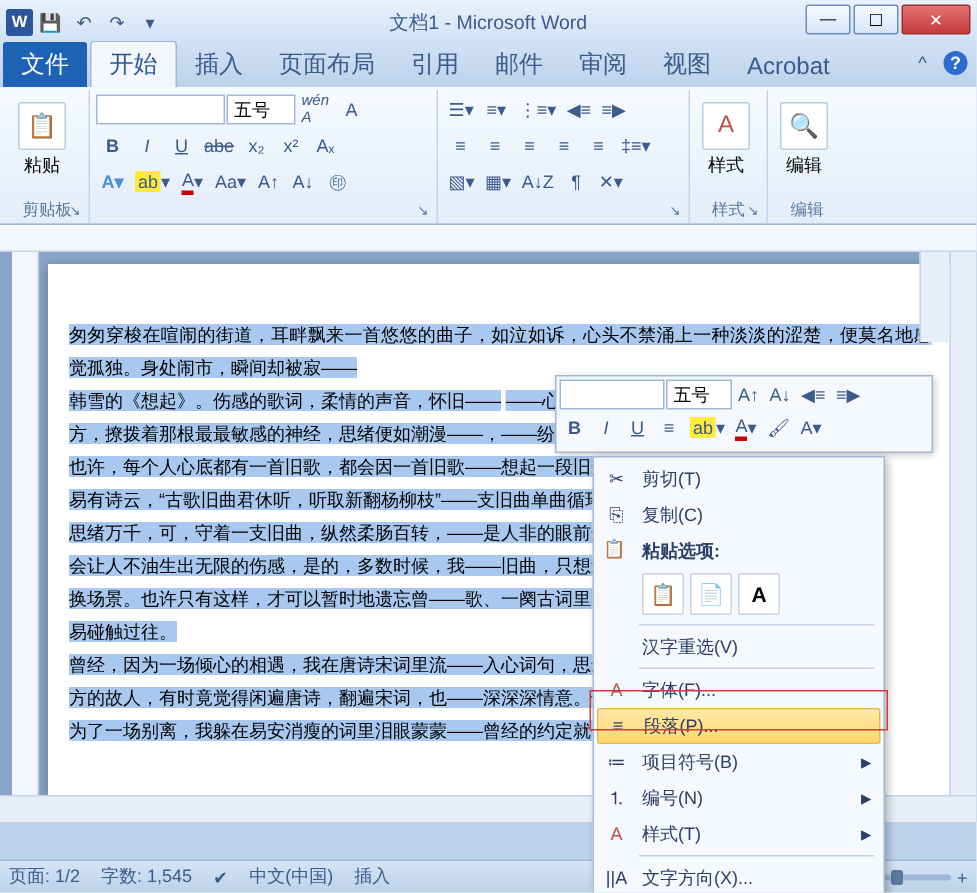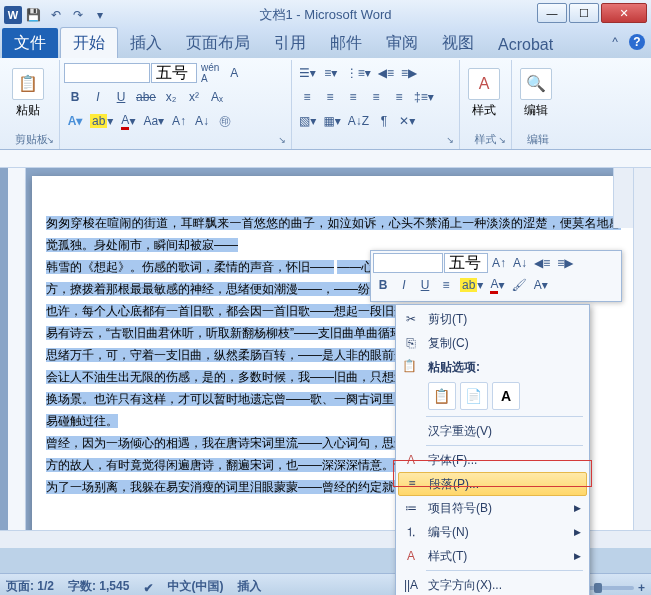--- a/index.html
+++ b/index.html
@@ -20,32 +20,32 @@
 .ribbon-right span{width:16px;height:16px;display:flex;align-items:center;justify-content:center;}
 .help{background:#2b6cd1;color:#fff;border-radius:50%;font-weight:bold;}
 .ribbon{height:92px;background:linear-gradient(#f5faff,#e3edf9);border-bottom:1px solid #9fb8d9;display:flex;padding:2px 4px 0;}
 .group{border-right:1px solid #c3d4ea;display:flex;flex-direction:column;justify-content:space-between;padding:2px 4px 0;position:relative;}
 .group-label{text-align:center;font-size:11px;color:#5a789e;padding:2px 0;}
 .group-body{display:flex;gap:2px;flex:1;}
 .gbtn{min-width:22px;height:22px;display:flex;align-items:center;justify-content:center;color:#3b5b8c;border:1px solid transparent;border-radius:2px;padding:0 2px;}
 .bigbtn{width:40px;height:62px;display:flex;flex-direction:column;align-items:center;justify-content:center;gap:2px;padding:2px;}
 .bigbtn .ico{width:32px;height:32px;background:#fff;border:1px solid #b8cce0;border-radius:2px;display:flex;align-items:center;justify-content:center;font-size:16px;}
 .fontrow{display:flex;gap:1px;align-items:center;}
-.combo{height:20px;border:1px solid #9fb8d9;background:#fff;display:flex;align-items:center;padding:0 4px;font-size:16px;}
+.combo{height:20px;border:1px solid #9fb8d9;background:#fff;display:flex;align-items:center;padding:0 4px;font-size:12px;}
 .launcher{position:absolute;right:2px;bottom:2px;width:14px;height:14px;font-size:9px;color:#5a789e;display:flex;align-items:center;justify-content:center;}
 .ruler{height:18px;background:#f3f7fc;border-bottom:1px solid #c3d4ea;position:relative;}
 .doc-area{position:relative;height:380px;background:#8aa5c7;padding:8px 16px 0 32px;overflow:hidden;}
 .vruler{position:absolute;left:8px;top:0;width:18px;height:100%;background:#f3f7fc;border-right:1px solid #c3d4ea;}
 .page{background:#fff;box-shadow:0 2px 8px rgba(0,0,0,0.3);padding:36px 14px 10px 14px;min-height:500px;position:relative;}
 .doctext{font-size:13px;line-height:22px;color:#000;font-family:"SimSun","Microsoft YaHei";text-align:justify;}
 .doctext span.sel{background:#a8c8ef;}
 .scroll-v{position:absolute;right:0;top:0;width:18px;height:100%;background:#e8eef7;border-left:1px solid #c3d4ea;}
 .scroll-h{position:absolute;left:0;bottom:0;height:18px;width:100%;background:#e8eef7;border-top:1px solid #c3d4ea;}
 .sidepane{position:absolute;right:18px;top:0;width:20px;height:60px;background:#e8eef7;border-left:1px solid #c3d4ea;}
-.statusbar{height:22px;background:linear-gradient(#d5e4f5,#bcd2e8);display:flex;align-items:flex-end;padding:0 6px;gap:14px;color:#3b5b8c;font-size:11px;border-top:1px solid #9fb8d9;position:absolute;bottom:0;width:100%;font-weight:bold;}
+.statusbar{height:22px;background:linear-gradient(#d5e4f5,#bcd2e8);display:flex;align-items:center;padding:0 6px;gap:14px;color:#3b5b8c;font-size:11px;border-top:1px solid #9fb8d9;position:absolute;bottom:0;width:100%;}
 .statusbar .zoom{margin-left:auto;display:flex;align-items:center;gap:4px;}
 .zslider{width:80px;height:4px;background:#9fb8d9;position:relative;border-radius:2px;}
 .zslider .thumb{position:absolute;left:50%;top:-3px;width:8px;height:10px;background:#5a789e;border-radius:2px;}
 
 .ctx{position:absolute;left:395px;top:304px;width:195px;background:#f5f8fc;border:1px solid #9fb8d9;box-shadow:2px 2px 6px rgba(0,0,0,0.3);padding:2px;z-index:50;}
 .ctx-item{height:24px;display:flex;align-items:center;padding:0 8px 0 30px;position:relative;color:#2b4068;font-size:12px;}
 .ctx-item.hi{background:linear-gradient(#ffe9a8,#ffd76a);border:1px solid #e6b84a;border-radius:2px;}
 .ctx-item .ico{position:absolute;left:4px;width:18px;height:18px;display:flex;align-items:center;justify-content:center;font-size:12px;}
 .ctx-item .arr{position:absolute;right:6px;font-size:9px;}
 .ctx-sep{height:1px;background:#c3d4ea;margin:2px 4px 2px 28px;}
@@ -104,21 +104,21 @@
     </div>
     <div class="group-label">剪贴板</div>
     <div class="launcher">↘</div>
   </div>
 
   <div class="group" style="width:232px;">
     <div class="group-body" style="flex-direction:column;gap:2px;">
       <div class="fontrow">
         <div class="combo" style="width:86px;"></div>
         <div class="combo" style="width:46px;">五号</div>
-        <div class="gbtn" style="font-size:10px;">wén<br>A</div>
+        <div class="gbtn" style="font-size:10px;font-style:italic;">wén<br>A</div>
         <div class="gbtn">A</div>
       </div>
       <div class="fontrow">
         <div class="gbtn" style="font-weight:bold;">B</div>
         <div class="gbtn" style="font-style:italic;">I</div>
         <div class="gbtn" style="text-decoration:underline;">U</div>
         <div class="gbtn" style="text-decoration:line-through;">abe</div>
         <div class="gbtn">x₂</div>
         <div class="gbtn">x²</div>
         <div class="gbtn">Aₓ</div>

